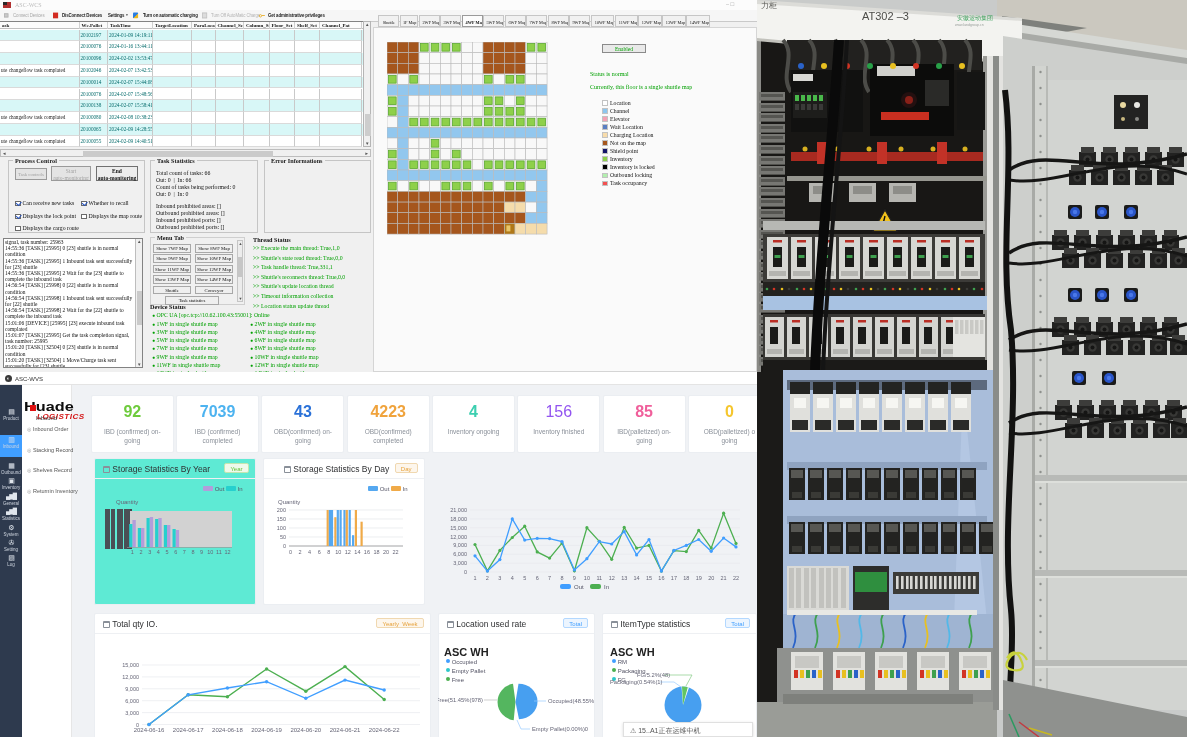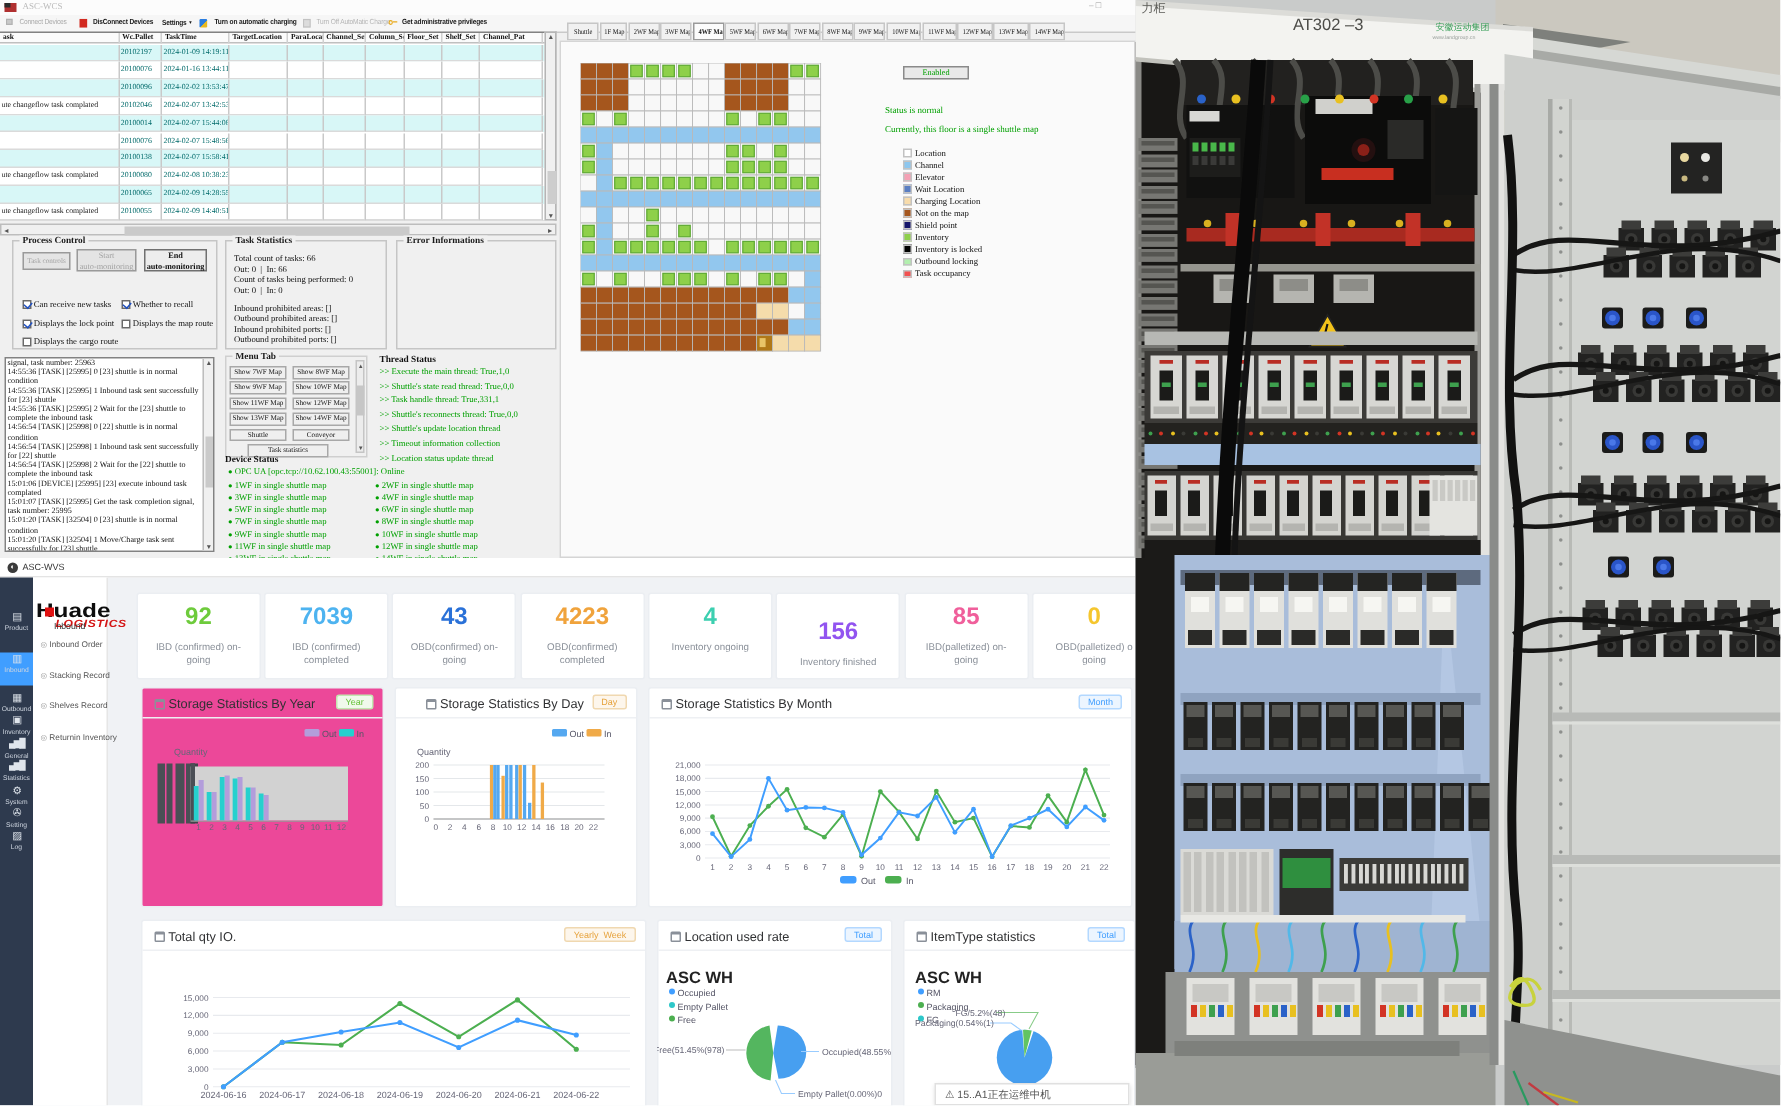--- a/index.html
+++ b/index.html
@@ -683,32 +683,32 @@
       </div>
 <div class="abs" style="left:346.7px;top:23px;width:83px;height:58px;background:#fff;border:1px solid #ebeef2;border-radius:2px;text-align:center;">
         <div style="font-size:16px;font-weight:bold;color:#f0a33c;margin-top:7px;">4223</div>
         <div style="font-size:6.5px;color:#8a9099;line-height:9px;margin-top:6px;">OBD(confirmed)<br>completed</div>
       </div>
 <div class="abs" style="left:432.0px;top:23px;width:83px;height:58px;background:#fff;border:1px solid #ebeef2;border-radius:2px;text-align:center;">
         <div style="font-size:16px;font-weight:bold;color:#3ccfb0;margin-top:7px;">4</div>
         <div style="font-size:6.5px;color:#8a9099;line-height:9px;margin-top:6px;">Inventory ongoing<br></div>
       </div>
 <div class="abs" style="left:517.3px;top:23px;width:83px;height:58px;background:#fff;border:1px solid #ebeef2;border-radius:2px;text-align:center;">
-        <div style="font-size:16px;font-weight:bold;color:#9254f0;margin-top:17px;">156</div>
+        <div style="font-size:16px;font-weight:normal;color:#9254f0;margin-top:7px;">156</div>
         <div style="font-size:6.5px;color:#8a9099;line-height:9px;margin-top:6px;">Inventory finished<br></div>
       </div>
 <div class="abs" style="left:602.6px;top:23px;width:83px;height:58px;background:#fff;border:1px solid #ebeef2;border-radius:2px;text-align:center;">
         <div style="font-size:16px;font-weight:bold;color:#f05f9b;margin-top:7px;">85</div>
         <div style="font-size:6.5px;color:#8a9099;line-height:9px;margin-top:6px;">IBD(palletized) on-<br>going</div>
       </div>
 <div class="abs" style="left:687.9px;top:23px;width:83px;height:58px;background:#fff;border:1px solid #ebeef2;border-radius:2px;text-align:center;">
         <div style="font-size:16px;font-weight:bold;color:#f5c62e;margin-top:7px;">0</div>
         <div style="font-size:6.5px;color:#8a9099;line-height:9px;margin-top:6px;">OBD(palletized) o<br>going</div>
       </div>
-<div class="abs" style="left:94px;top:86px;width:161.5px;height:147px;background:#ec4899;border:1px solid #ebeef2;border-radius:2px;">
+<div class="abs" style="left:94px;top:86px;width:161.5px;height:147px;background:#5eead4;border:1px solid #ebeef2;border-radius:2px;">
         <div class="abs" style="left:0;top:0;width:159.5px;height:20px;border-bottom:1px solid #eef0f3;">
           <div class="abs nw" style="left:8px;top:5px;font-size:8.5px;color:#303133;"><span style="display:inline-block;width:7px;height:7px;border:1px solid #8a9099;border-top:2.5px solid #8a9099;border-radius:1px;vertical-align:-0.5px;"></span> Storage Statistics By Year</div>
           <div class="abs nw" style="right:6px;top:3.5px;height:10px;padding:0 5px;background:#f0f9eb;border:1px solid #c2e7b0;border-radius:2px;font-size:6px;line-height:10px;color:#67c23a;">Year</div>
         </div>
       </div>
 <div class="abs nw" style="left:203px;top:114px;font-size:6px;"><span style="display:inline-block;width:10px;height:5px;background:#b39ddb;border-radius:1px;"></span> <span style="color:#556;">Out</span>&nbsp;<span style="display:inline-block;width:10px;height:5px;background:#26d0ce;border-radius:1px;"></span> <span style="color:#556;">In</span></div>
 <div class="abs nw" style="left:116px;top:127px;font-size:6px;color:#667;">Quantity</div>
 <svg class="abs" style="left:94px;top:86px;" width="161" height="147" xmlns="http://www.w3.org/2000/svg">
 <rect x="11" y="51" width="5" height="40" fill="#4a4f55"></rect>
 <rect x="17" y="51" width="4" height="40" fill="#4a4f55"></rect>
@@ -781,26 +781,20 @@
 <rect x="71.3" y="59.2" width="2.2" height="28.8" fill="#f0aa48"></rect>
 <rect x="73.7" y="52.0" width="2.2" height="36.0" fill="#55a8f0"></rect>
 <rect x="76.5" y="52.0" width="2.2" height="36.0" fill="#55a8f0"></rect>
 <rect x="80.4" y="52.0" width="2.2" height="36.0" fill="#55a8f0"></rect>
 <rect x="82.7" y="52.0" width="2.2" height="36.0" fill="#f0aa48"></rect>
 <rect x="85.6" y="52.0" width="2.2" height="36.0" fill="#55a8f0"></rect>
 <rect x="89.0" y="77.2" width="2.2" height="10.8" fill="#55a8f0"></rect>
 <rect x="91.8" y="52.0" width="2.2" height="36.0" fill="#f0aa48"></rect>
 <rect x="97.5" y="63.7" width="2.2" height="24.3" fill="#f0aa48"></rect>
 </svg>
-<div class="abs" style="left:432px;top:86px;width:323px;height:147px;background:#fff;border:1px solid #ebeef2;border-radius:2px;">
-        <div class="abs" style="left:0;top:0;width:321px;height:20px;border-bottom:1px solid #eef0f3;">
-          <div class="abs nw" style="left:8px;top:5px;font-size:8.5px;color:#303133;"><span style="display:inline-block;width:7px;height:7px;border:1px solid #8a9099;border-top:2.5px solid #8a9099;border-radius:1px;vertical-align:-0.5px;"></span> Storage Statistics By Month</div>
-          <div class="abs nw" style="right:6px;top:3.5px;height:10px;padding:0 5px;background:#ecf5ff;border:1px solid #b3d8ff;border-radius:2px;font-size:6px;line-height:10px;color:#409eff;">Month</div>
-        </div>
-      </div>
 <svg class="abs" style="left:432px;top:86px;" width="323" height="147" xmlns="http://www.w3.org/2000/svg">
 <text x="35" y="54.0" font-size="5.5" fill="#667" text-anchor="end" font-family="Liberation Sans">21,000</text>
 <line x1="38" y1="52.0" x2="308" y2="52.0" stroke="#e8eaee" stroke-width="0.7"></line>
 <text x="35" y="62.9" font-size="5.5" fill="#667" text-anchor="end" font-family="Liberation Sans">18,000</text>
 <line x1="38" y1="60.9" x2="308" y2="60.9" stroke="#e8eaee" stroke-width="0.7"></line>
 <text x="35" y="71.7" font-size="5.5" fill="#667" text-anchor="end" font-family="Liberation Sans">15,000</text>
 <line x1="38" y1="69.7" x2="308" y2="69.7" stroke="#e8eaee" stroke-width="0.7"></line>
 <text x="35" y="80.6" font-size="5.5" fill="#667" text-anchor="end" font-family="Liberation Sans">12,000</text>
 <line x1="38" y1="78.6" x2="308" y2="78.6" stroke="#e8eaee" stroke-width="0.7"></line>
 <text x="35" y="89.4" font-size="5.5" fill="#667" text-anchor="end" font-family="Liberation Sans">9,000</text>

